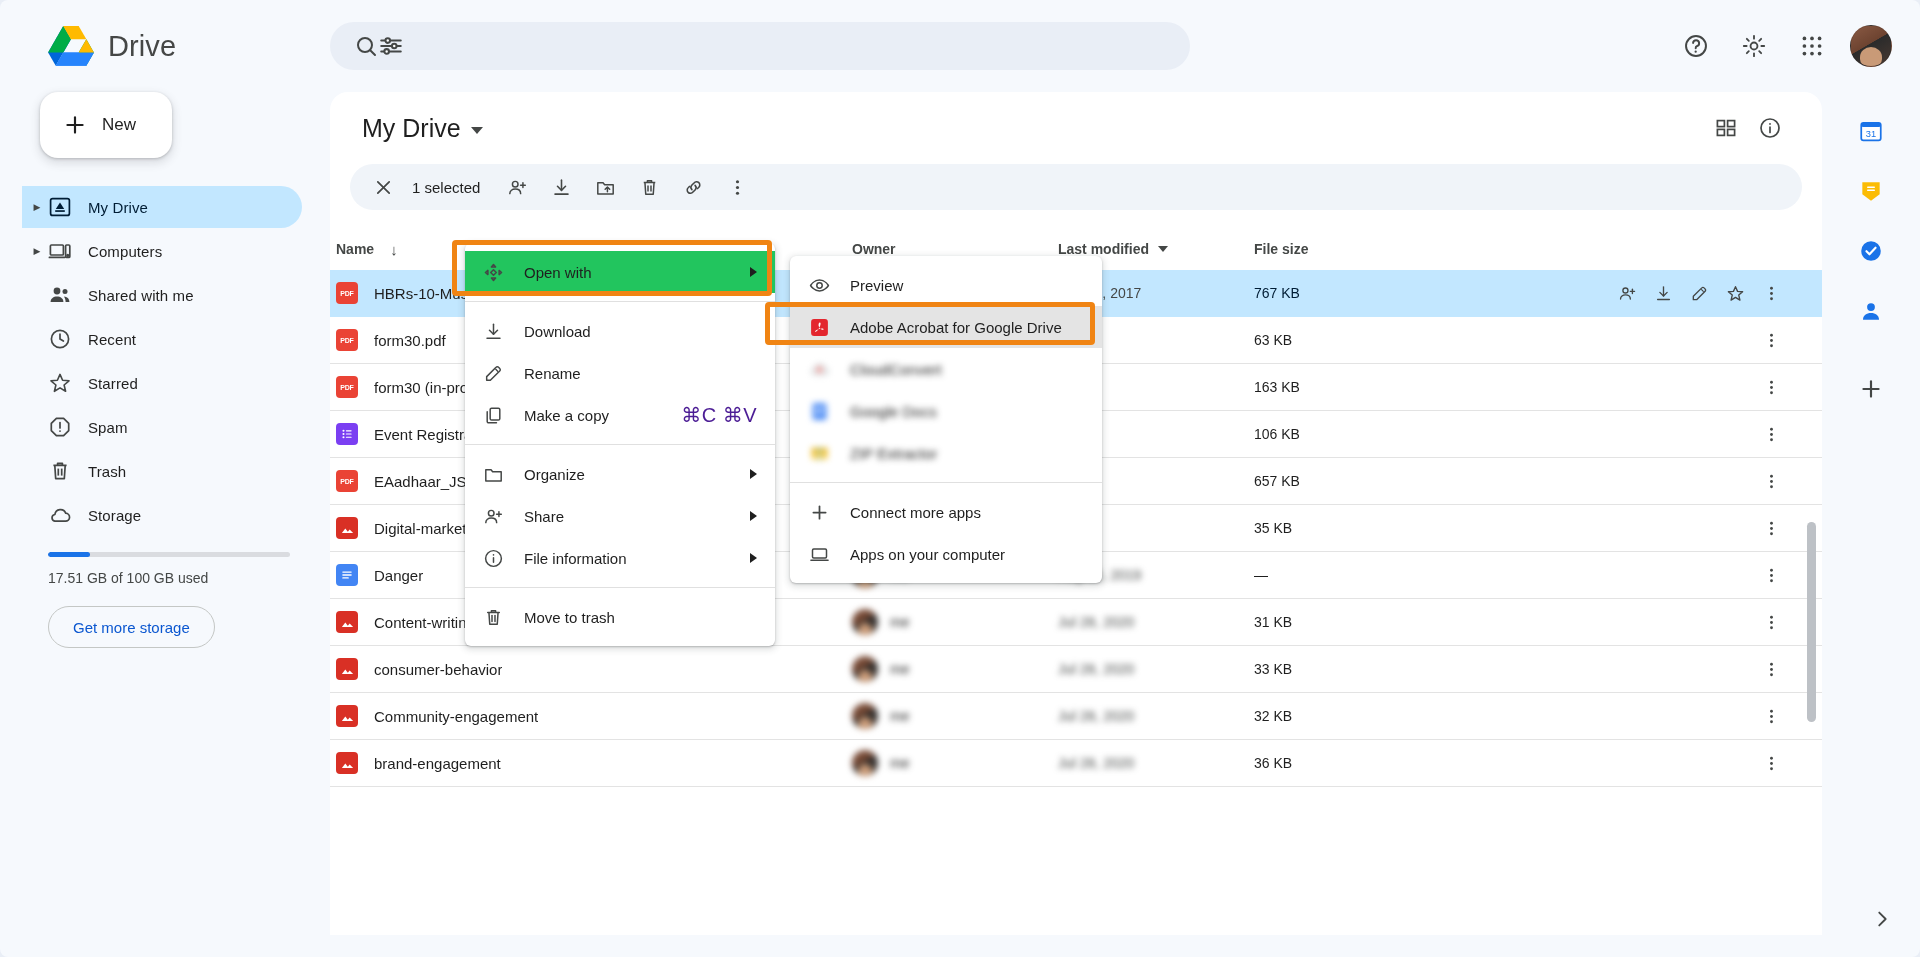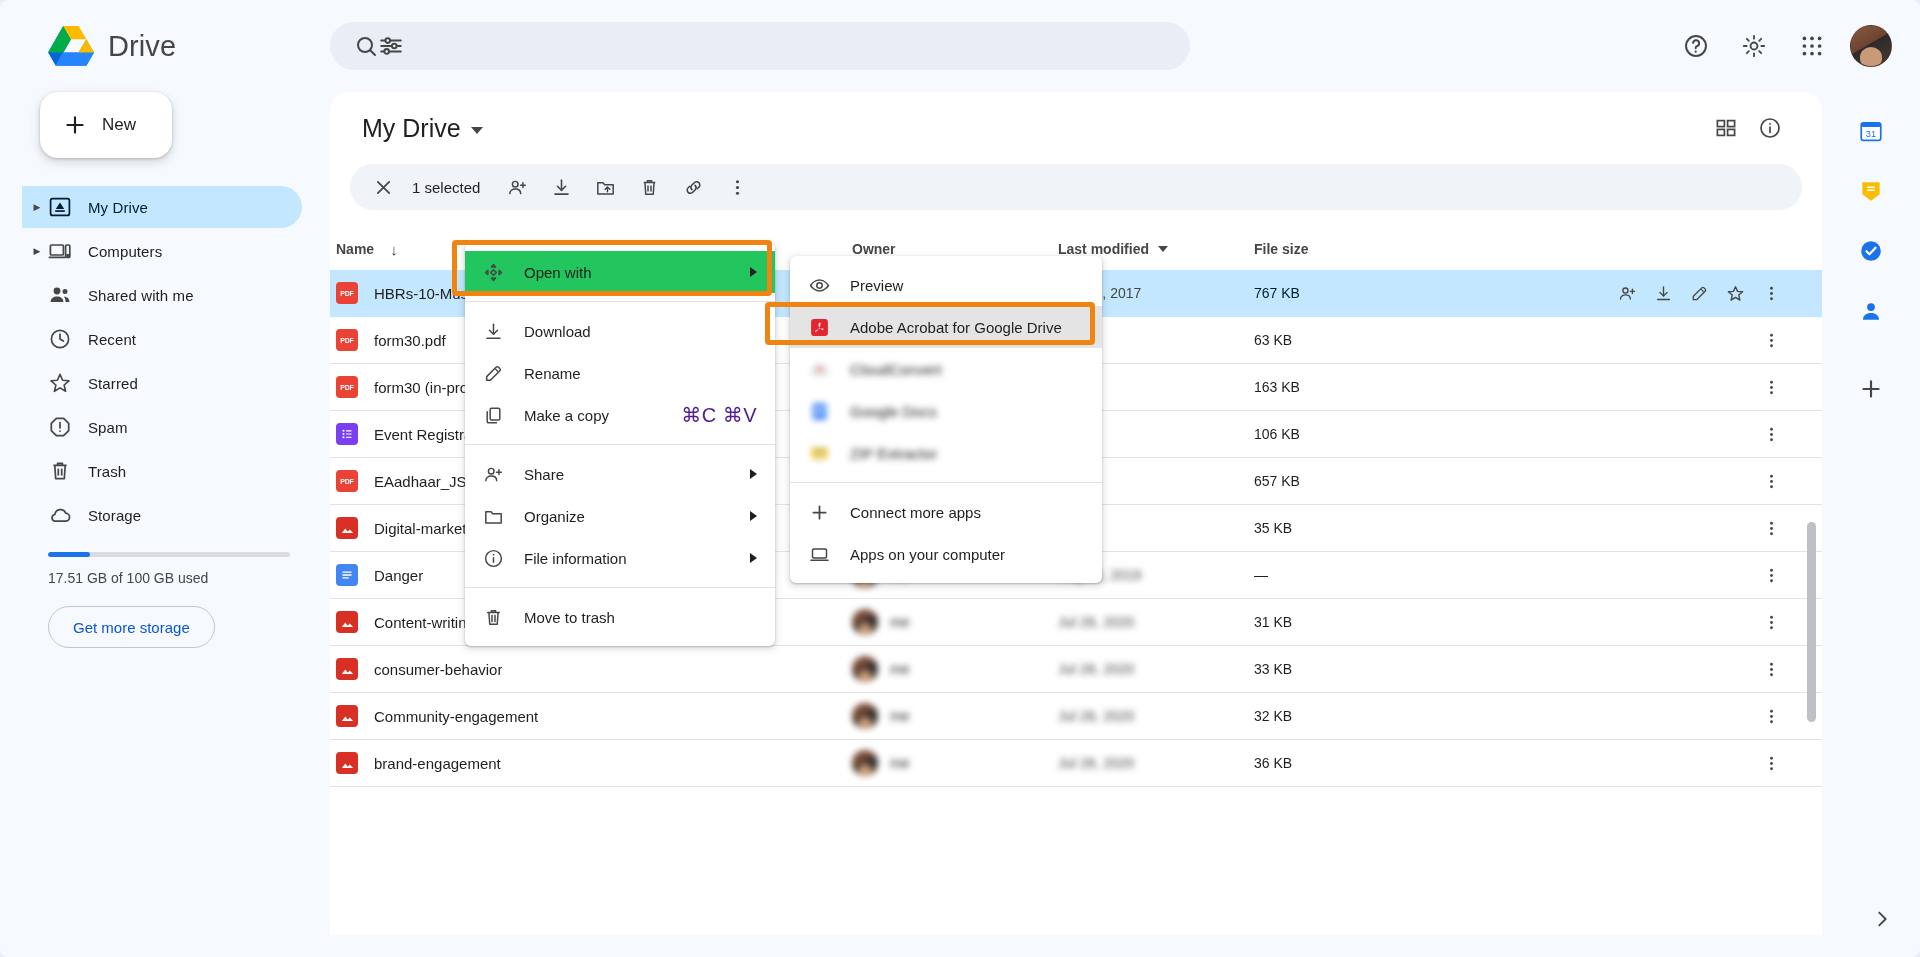--- a/index.html
+++ b/index.html
@@ -873,37 +873,37 @@
           </svg>
         </span>
     <span class="ctx-label">Make a copy</span>
     <span class="ctx-short">⌘C ⌘V</span>
 
   </div>
       <div class="ctxsep"></div>
       <div class="ctxitem">
     <span style="display:flex">
           <svg viewBox="0 0 24 24" fill="none" stroke="currentColor" stroke-width="1.7" stroke-linecap="round" stroke-linejoin="round">
+            <path d="M3.2 6.6h6l1.8 2.2h9.8v10.6H3.2z"></path>
+          </svg>
+        </span>
+    <span class="ctx-label">Organize</span>
+
+    <span class="ctx-arrow"></span>
+  </div>
+      <div class="ctxitem">
+    <span style="display:flex">
+          <svg viewBox="0 0 24 24" fill="none" stroke="currentColor" stroke-width="1.7" stroke-linecap="round" stroke-linejoin="round">
             <circle cx="9.4" cy="8.2" r="3.2"></circle>
             <path d="M3.2 19c0-3.3 2.8-5.2 6.2-5.2s6.2 1.9 6.2 5.2"></path>
             <line x1="18.2" y1="6.6" x2="18.2" y2="12"></line>
             <line x1="15.5" y1="9.3" x2="20.9" y2="9.3"></line>
           </svg>
         </span>
     <span class="ctx-label">Share</span>
-
-    <span class="ctx-arrow"></span>
-  </div>
-      <div class="ctxitem">
-    <span style="display:flex">
-          <svg viewBox="0 0 24 24" fill="none" stroke="currentColor" stroke-width="1.7" stroke-linecap="round" stroke-linejoin="round">
-            <path d="M3.2 6.6h6l1.8 2.2h9.8v10.6H3.2z"></path>
-          </svg>
-        </span>
-    <span class="ctx-label">Organize</span>
 
     <span class="ctx-arrow"></span>
   </div>
       <div class="ctxitem">
     <span style="display:flex">
           <svg viewBox="0 0 24 24" fill="none" stroke="currentColor" stroke-width="1.7" stroke-linecap="round" stroke-linejoin="round">
             <circle cx="12" cy="12" r="9"></circle>
             <line x1="12" y1="11" x2="12" y2="16.4"></line>
             <circle cx="12" cy="7.9" r=".95" fill="currentColor" stroke="none"></circle>
           </svg>

